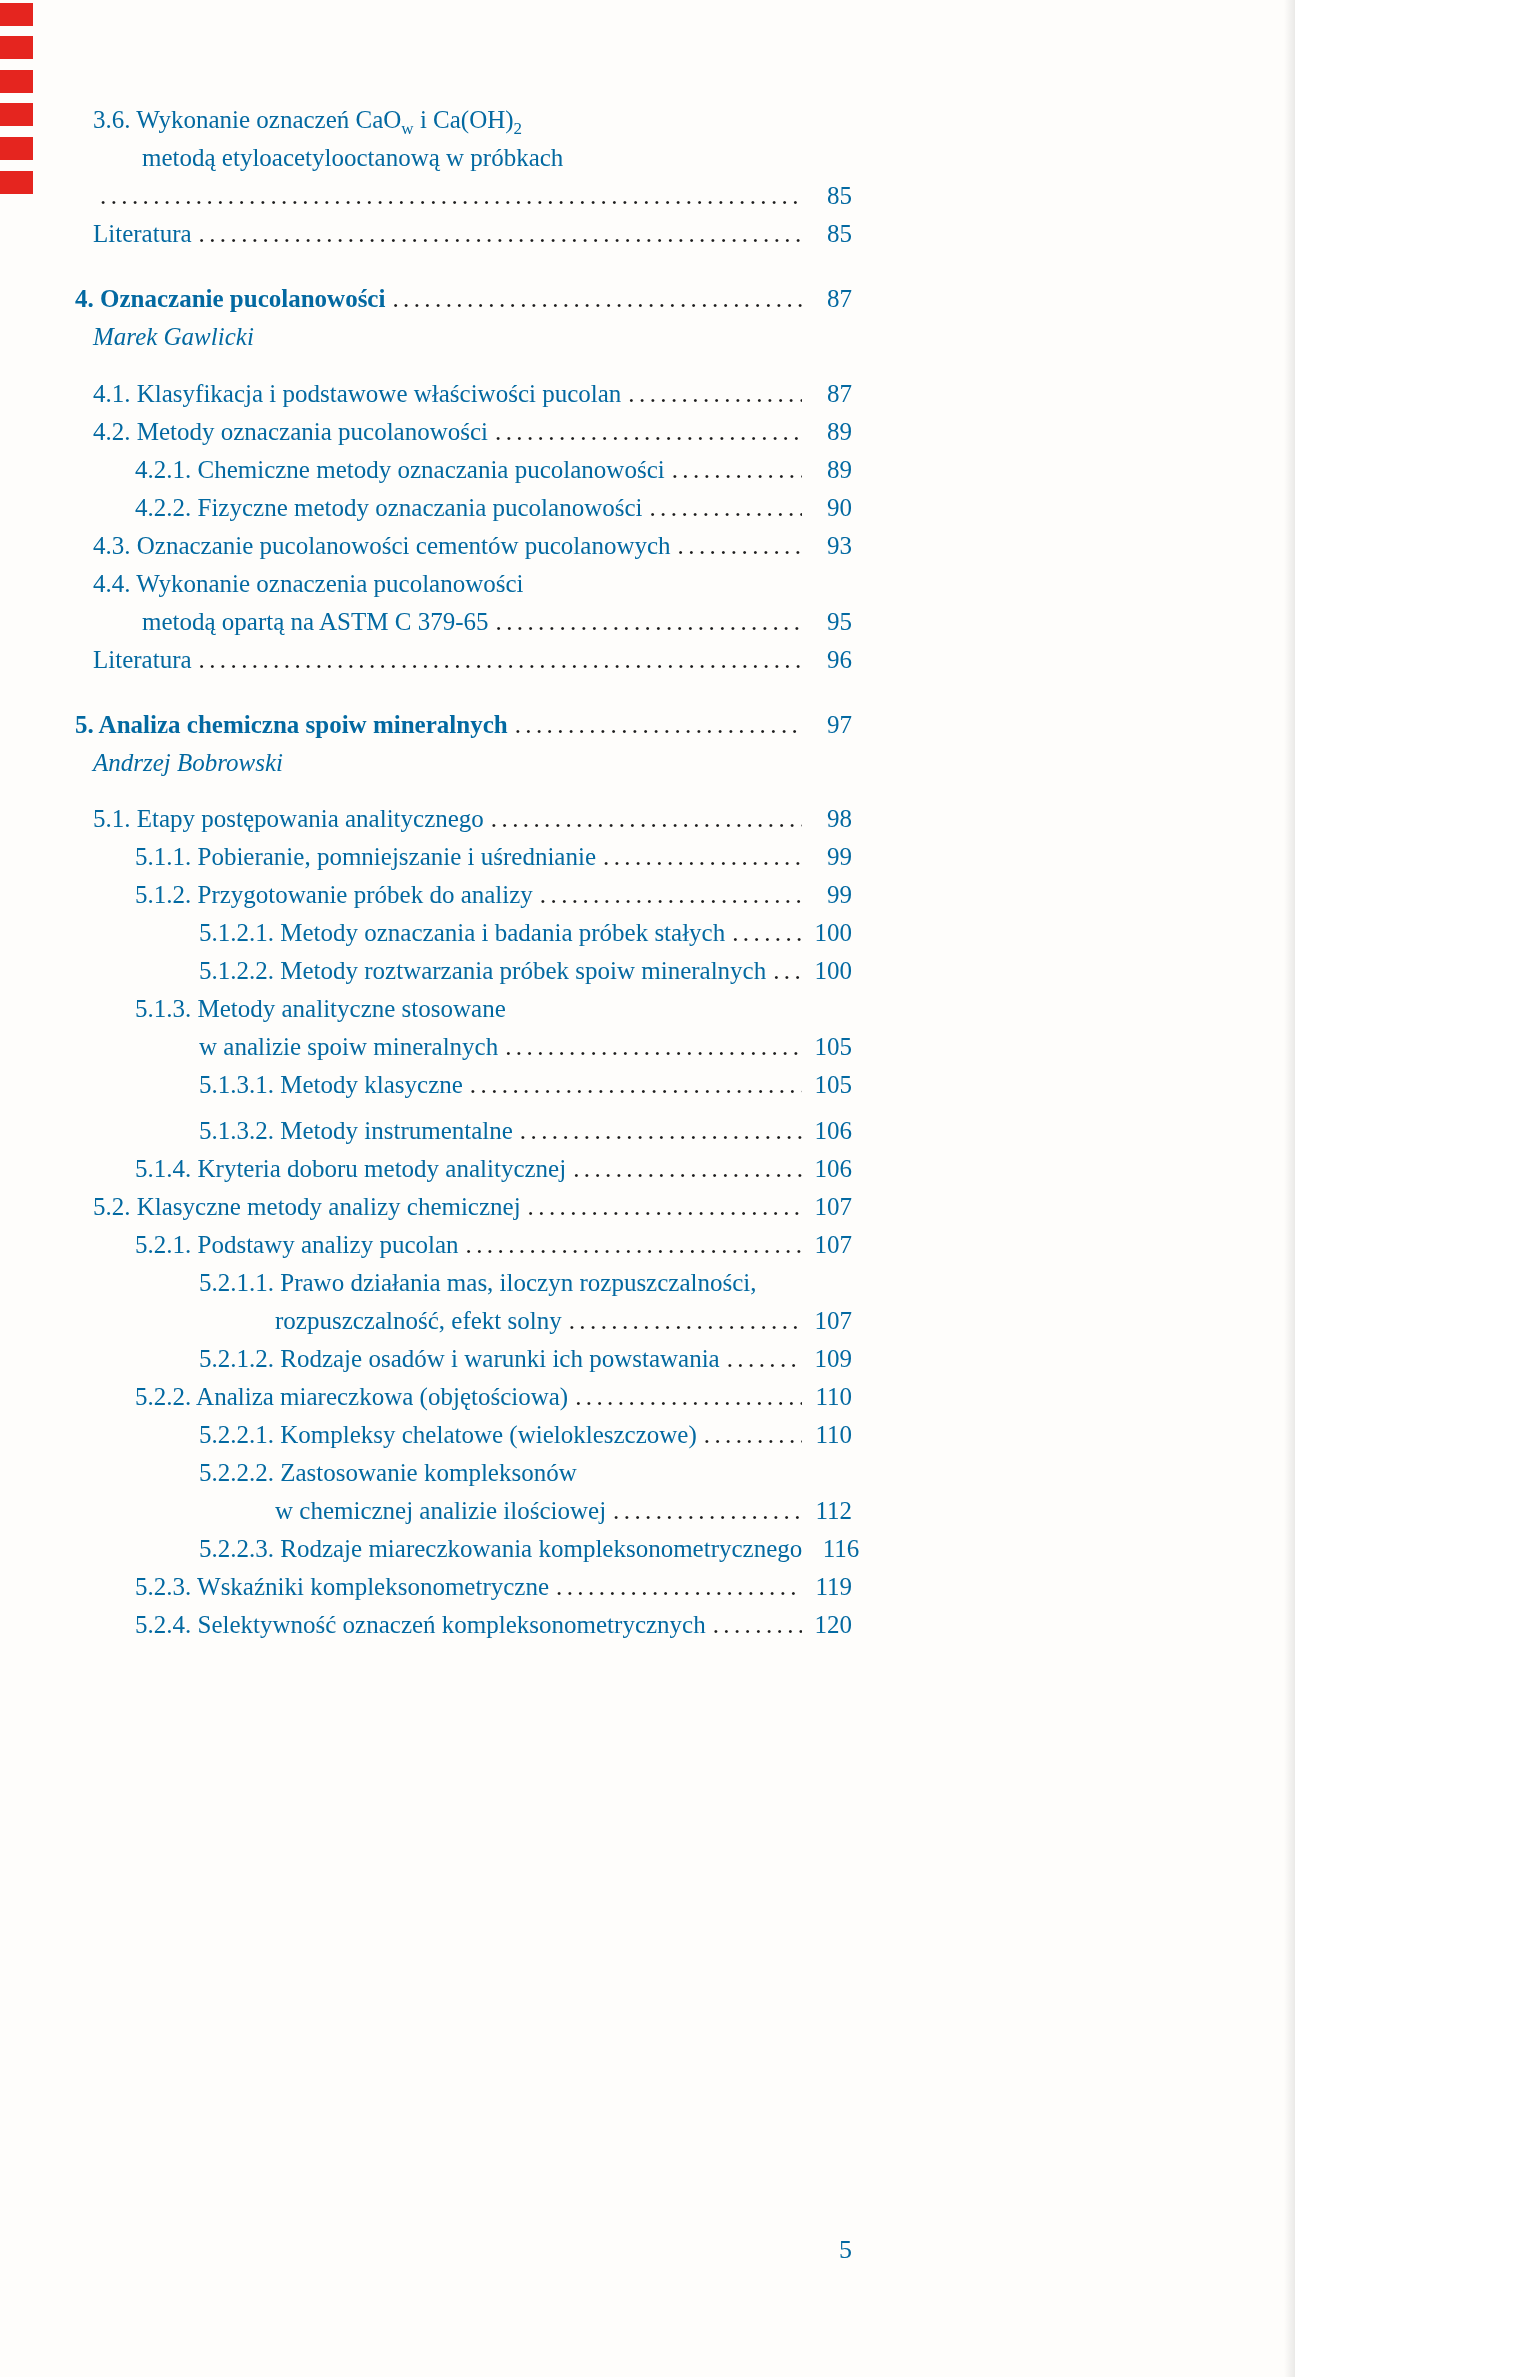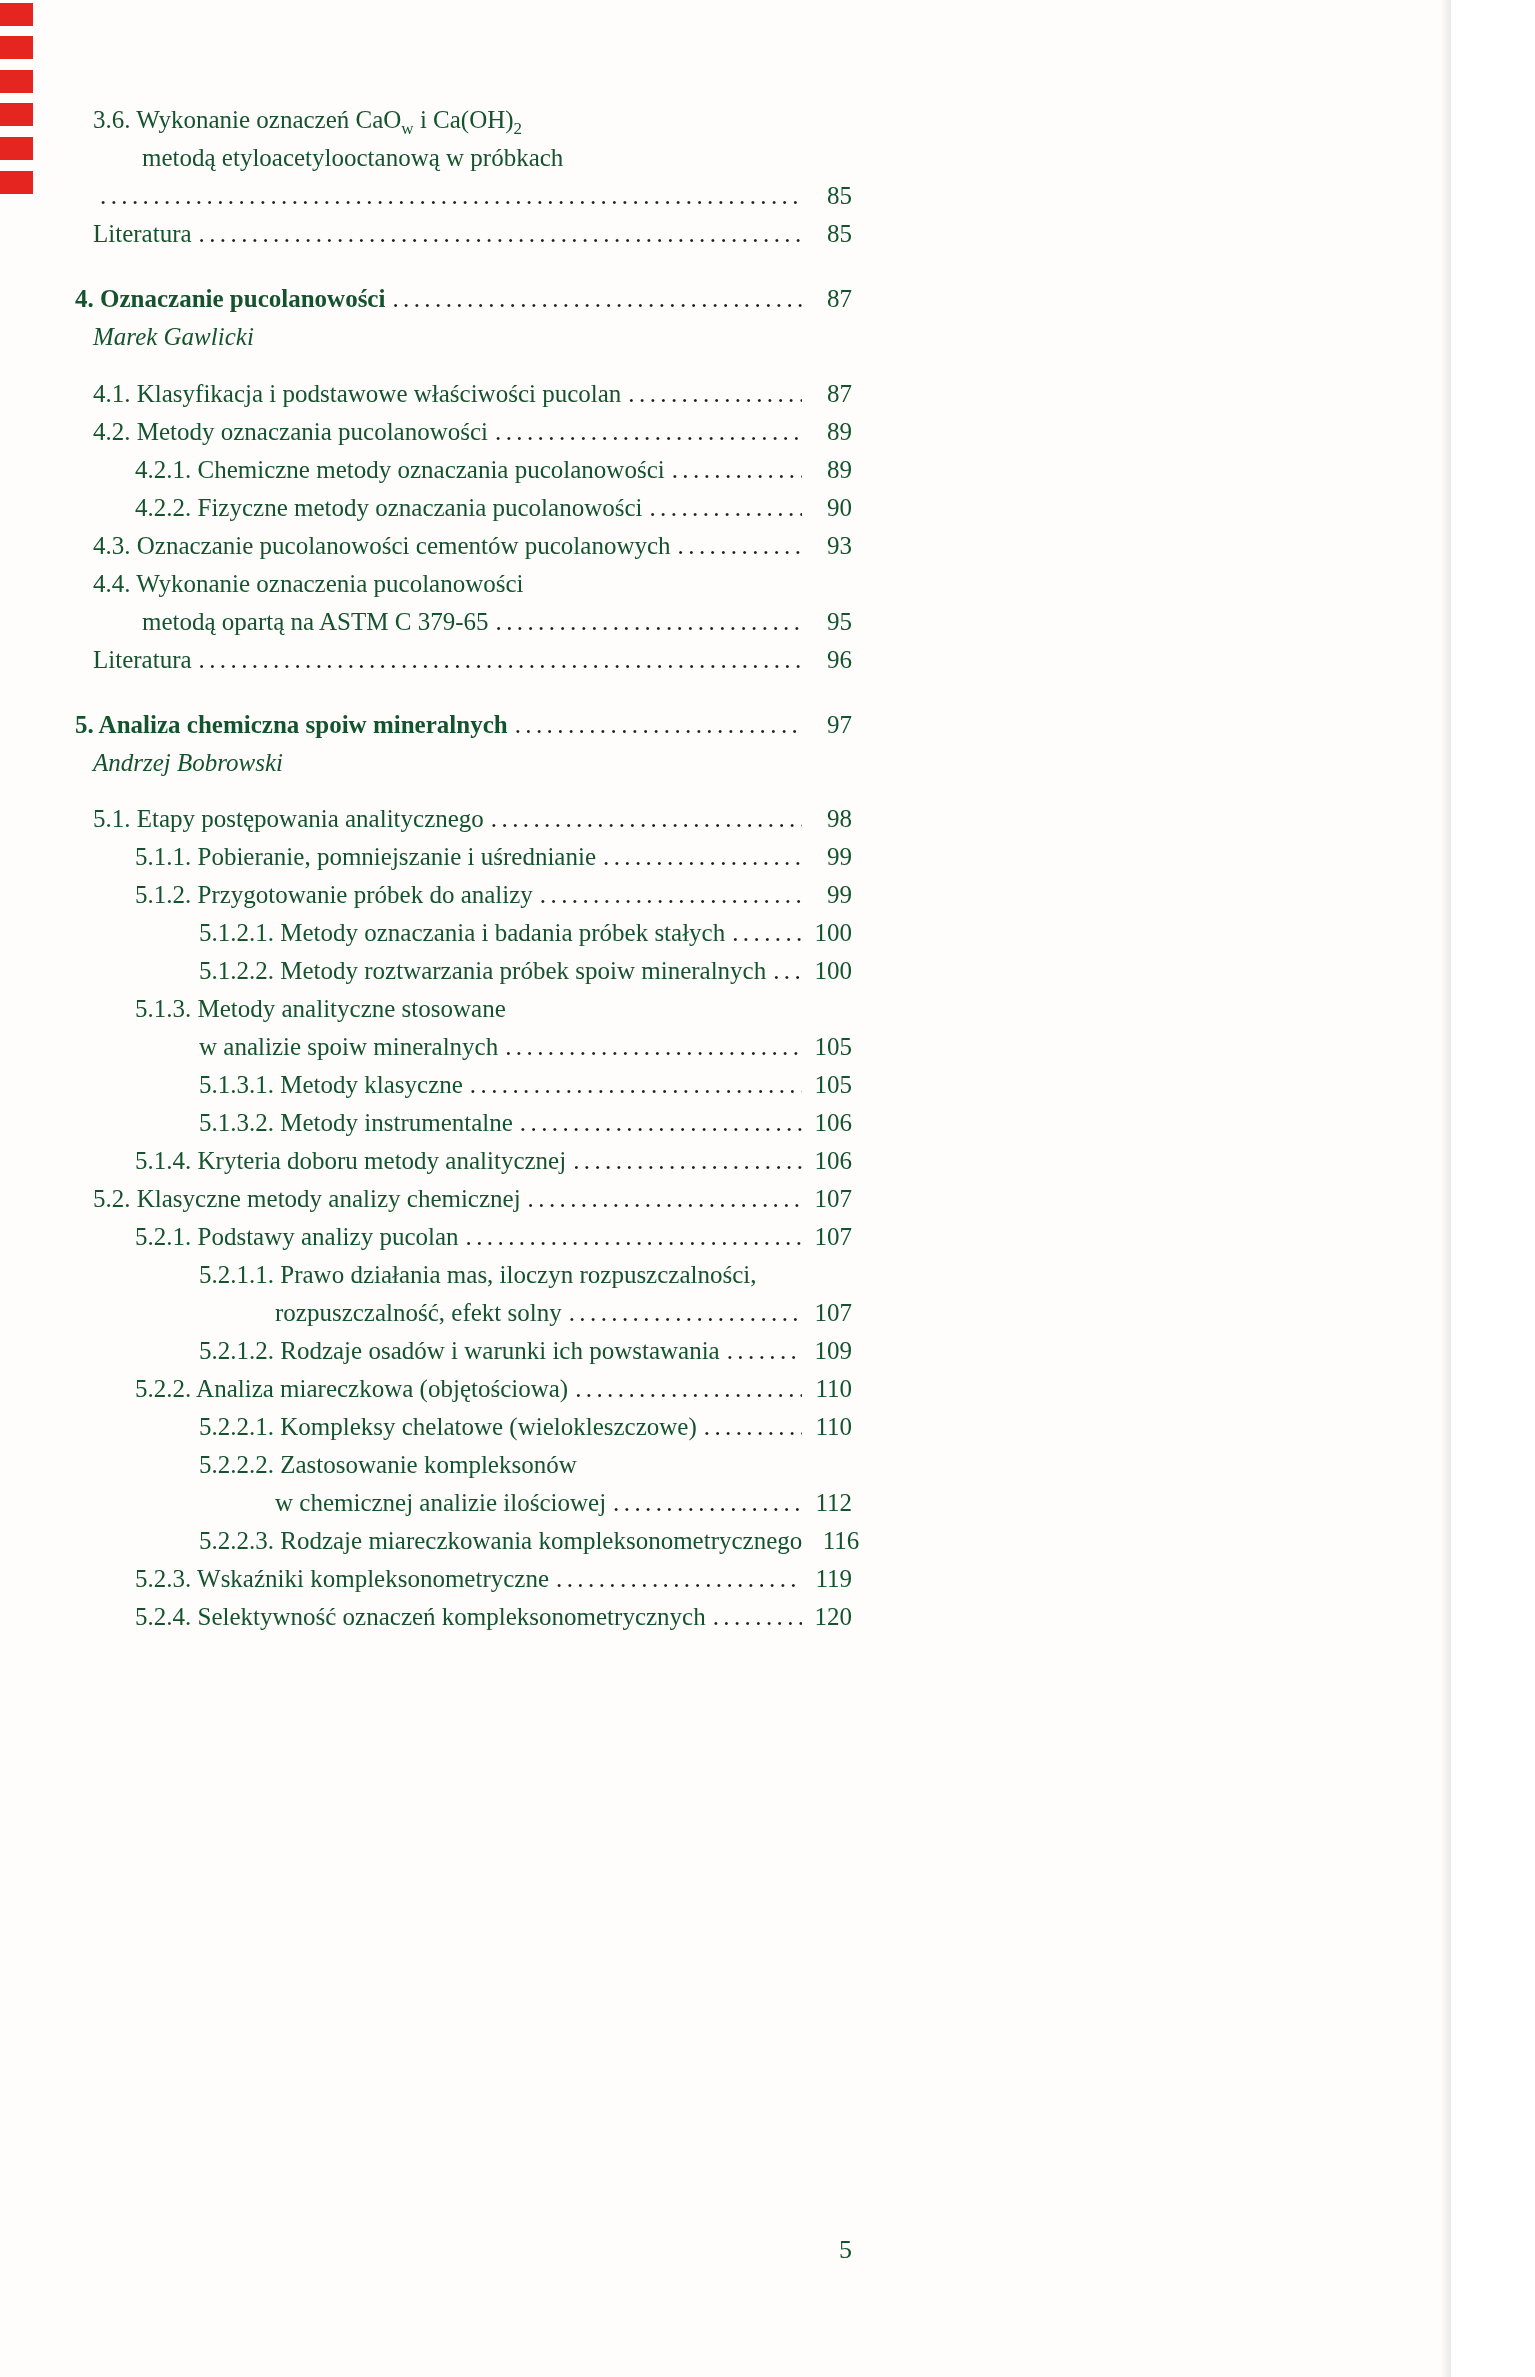--- a/index.html
+++ b/index.html
@@ -2,27 +2,27 @@
 <html style="--artifact-color: #e5251f;font-size:14px"><head>
 <meta charset="utf-8">
 <style>
   html, body {
     margin: 0;
     padding: 0;
     background: #ffffff;
   }
   .page {
     position: relative;
-    width: 1451px;
+    width: 1295px;
     height: 2377px;
     background: #fefdfb;
     font-family: "Liberation Serif", "DejaVu Serif", serif;
     font-size: 25px;
     line-height: 38px;
-    color: #14532d;
+    color: #0369a1;
     overflow: hidden;
   }
   .edge-shade {
     position: absolute;
     top: 0;
     right: 0;
     width: 10.6px;
     height: 100%;
     background: linear-gradient(to right, rgba(0,0,0,0), rgba(0,0,0,0.08));
   }
@@ -244,21 +244,21 @@
       </div>
       <div class="toc-entry entry-normal">
         <div class="toc-row">
           <span class="row-text" style="padding-left: 106px;">5.1.3.1. Metody klasyczne</span>
           <span class="leader"></span>
           <span class="page-num">105</span>
         </div>
       </div>
       <div class="toc-entry entry-normal">
         <div class="toc-row">
-          <span class="row-text" style="padding-left: 106px;">5.1.3.2. Metody instrumentalne</span>
+          <span class="row-text" style="padding-left: 106px; margin-top: 8px;">5.1.3.2. Metody instrumentalne</span>
           <span class="leader"></span>
           <span class="page-num">106</span>
         </div>
       </div>
       <div class="toc-entry entry-normal">
         <div class="toc-row">
           <span class="row-text" style="padding-left: 42px;">5.1.4. Kryteria doboru metody analitycznej</span>
           <span class="leader"></span>
           <span class="page-num">106</span>
         </div>

